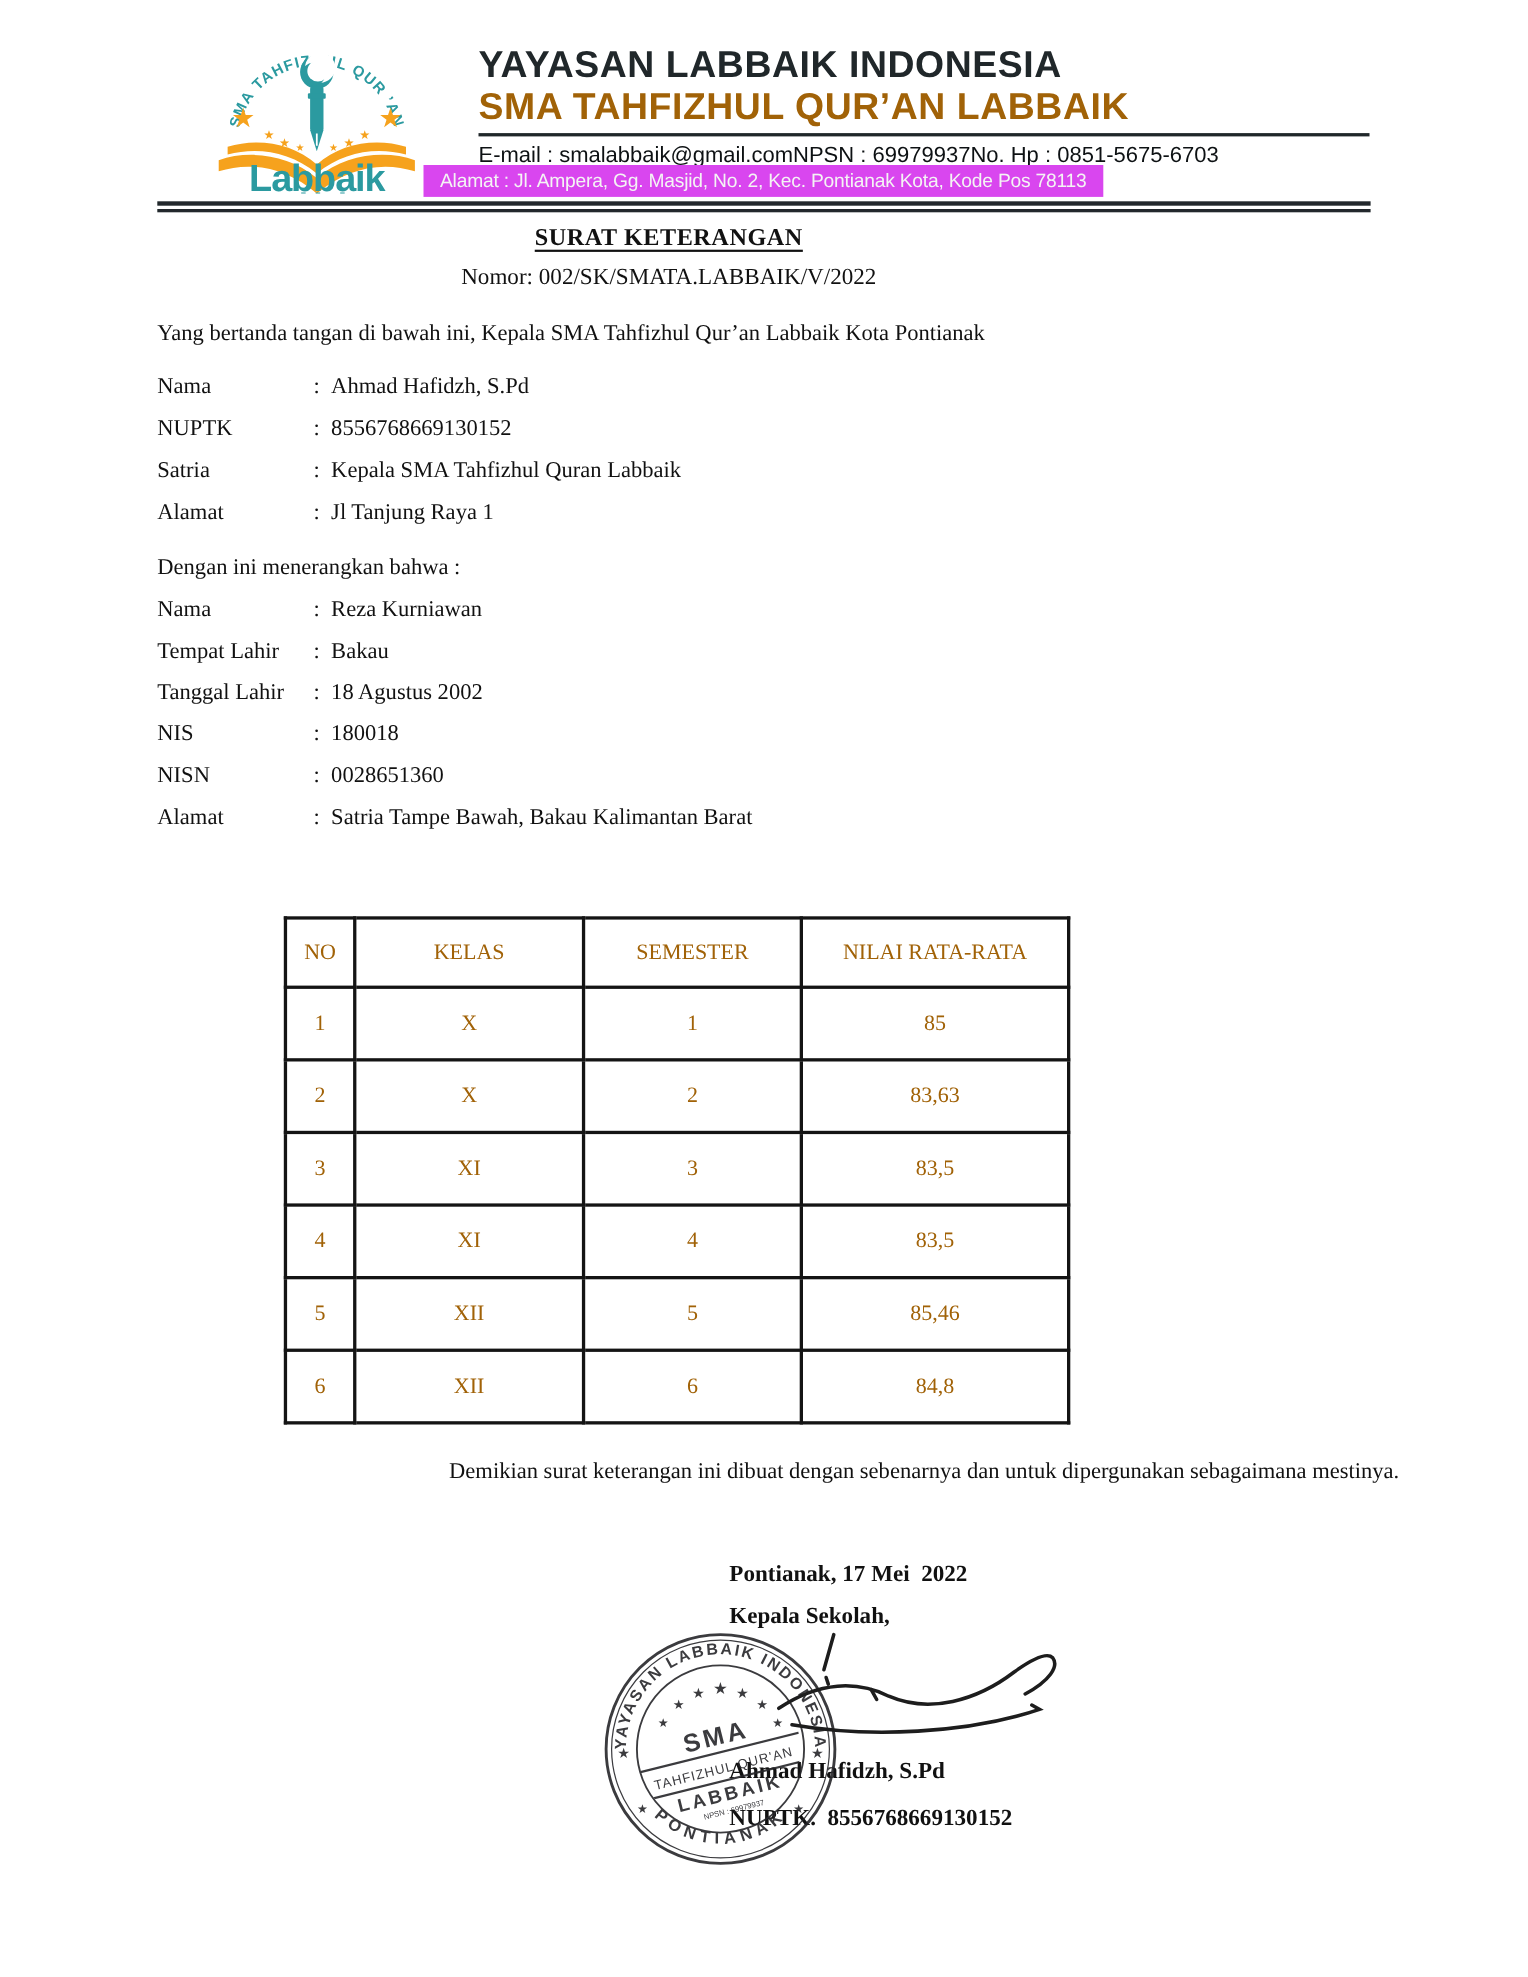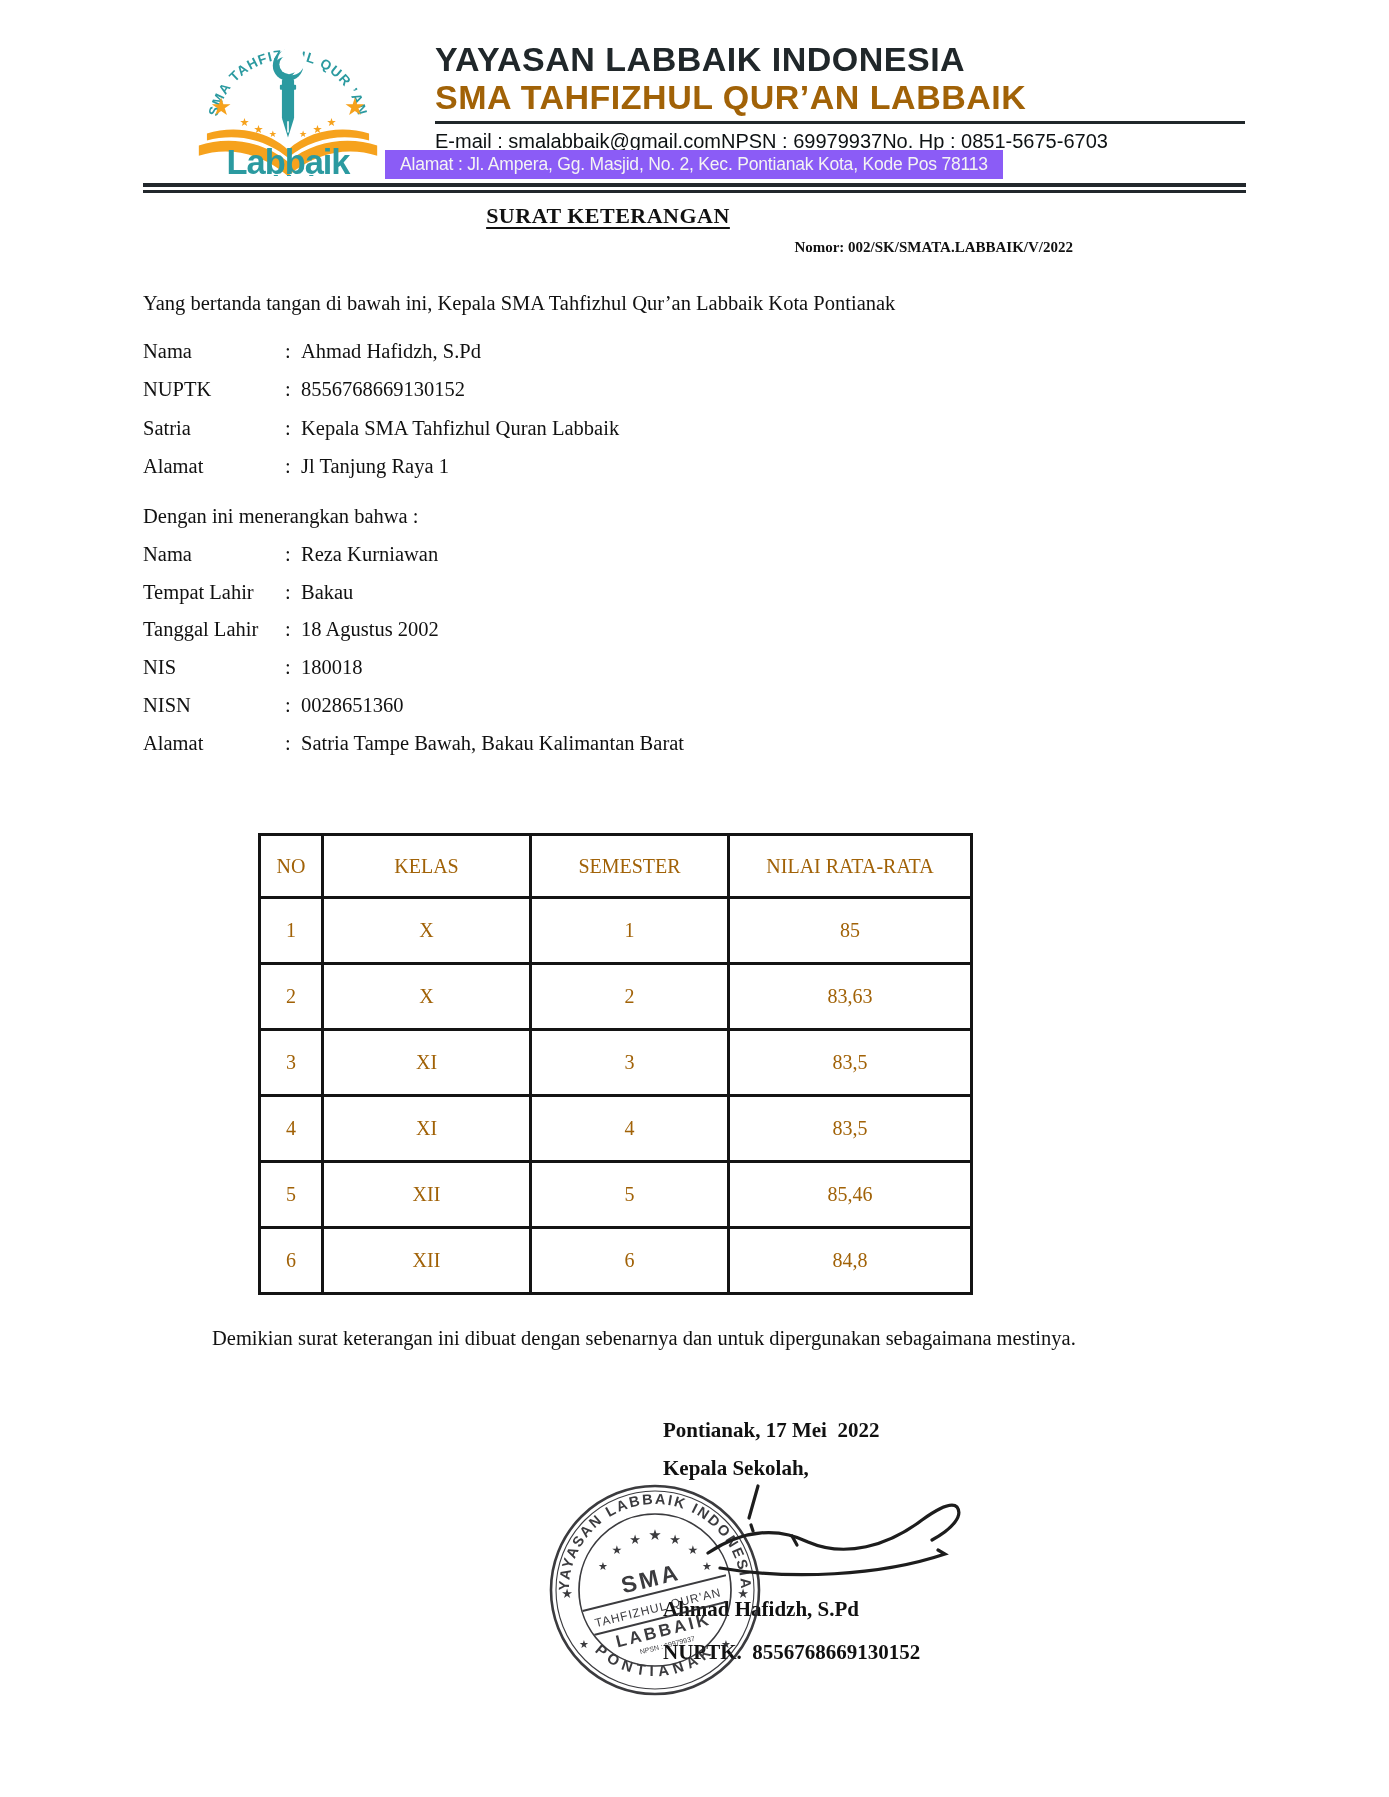--- a/index.html
+++ b/index.html
@@ -13,39 +13,39 @@
   }
   
   .logo-svg{position:absolute;left:186px;top:24px;width:204px;height:152px;}
   .lh-text{position:absolute;left:435px;top:40px;width:812px;font-family:"Liberation Sans",sans-serif;}
   .org-name{font-size:34px;font-weight:bold;color:#20272a;line-height:38px;letter-spacing:.5px;white-space:nowrap;}
   .school-name{font-size:34px;font-weight:bold;color:#a16207;line-height:38px;letter-spacing:.5px;white-space:nowrap;}
   .lh-rule{height:3px;background:#20272a;margin-top:5px;width:810px;}
   .contact-row{display:flex;margin-top:6px;font-size:20px;color:#0d1113;white-space:nowrap;}
   .addr-bar{
     position:absolute;left:385px;top:150px;
-    background:#8b5cf6;color:#f4f4f4;
+    background:#d946ef;color:#f4f4f4;
     font-family:"Liberation Sans",sans-serif;
     font-size:17.5px;letter-spacing:-0.2px;
     padding:4px 15px;white-space:nowrap;
   }
   .double-rule{
     position:absolute;left:143px;top:183px;width:1103px;height:3px;
     border-top:4px solid #22282c;border-bottom:3px solid #22282c;
     background:#fff;
   }
   
   .doc-title{
     position:absolute;left:143px;top:203px;width:930px;text-align:center;
     font-size:22px;font-weight:bold;letter-spacing:.5px;
     text-decoration:underline;text-decoration-thickness:2px;text-underline-offset:4px;
   }
   .doc-number{
-    position:absolute;left:143px;top:239px;width:930px;text-align:right;
-    font-size:15px;font-weight:bold;
+    position:absolute;left:143px;top:239px;width:930px;text-align:center;
+    font-size:21px;font-weight:normal;
   }
   .intro-par{position:absolute;left:143px;top:292px;width:1000px;font-size:20.5px;}
   .frow{position:absolute;left:143px;font-size:20.5px;white-space:nowrap;}
   .flabel{display:inline-block;width:142px;}
   .fcolon{display:inline-block;width:16px;}
   .plain-line{position:absolute;left:143px;font-size:20.5px;white-space:nowrap;}
   .indent-line{position:absolute;left:212px;font-size:20.5px;white-space:nowrap;}
   
   .grades{
     position:absolute;left:258px;top:833px;border-collapse:collapse;
@@ -55,21 +55,21 @@
     border:3px solid #141414;text-align:center;vertical-align:middle;
     font-weight:normal;padding:0;
   }
   .grades th{height:60px;}
   .grades td{height:63px;}
   .col-no{width:60px;}
   .col-kelas{width:205px;}
   .col-sem{width:195px;}
   .col-nilai{width:240px;}
   
-  .closing-par{position:absolute;left:212px;top:1327px;width:1060px;font-size:20.5px;}
+  .closing-par{position:absolute;left:212px;top:1327px;width:1060px;font-size:20.5px;text-align:right;}
   .place-date{position:absolute;left:663px;top:1418px;font-size:21px;font-weight:bold;white-space:pre;}
   .sig-role{position:absolute;left:663px;top:1456px;font-size:21px;font-weight:bold;}
   .sig-name{position:absolute;left:663px;top:1597px;font-size:21px;font-weight:bold;z-index:1;}
   .sig-nuptk{position:absolute;left:663px;top:1640px;font-size:21px;font-weight:bold;white-space:pre;z-index:1;}
   .sig-area{position:absolute;left:540px;top:1478px;width:430px;height:235px;z-index:2;pointer-events:none;}
 </style>
 </head>
 <body>
 
 <div id="page">

